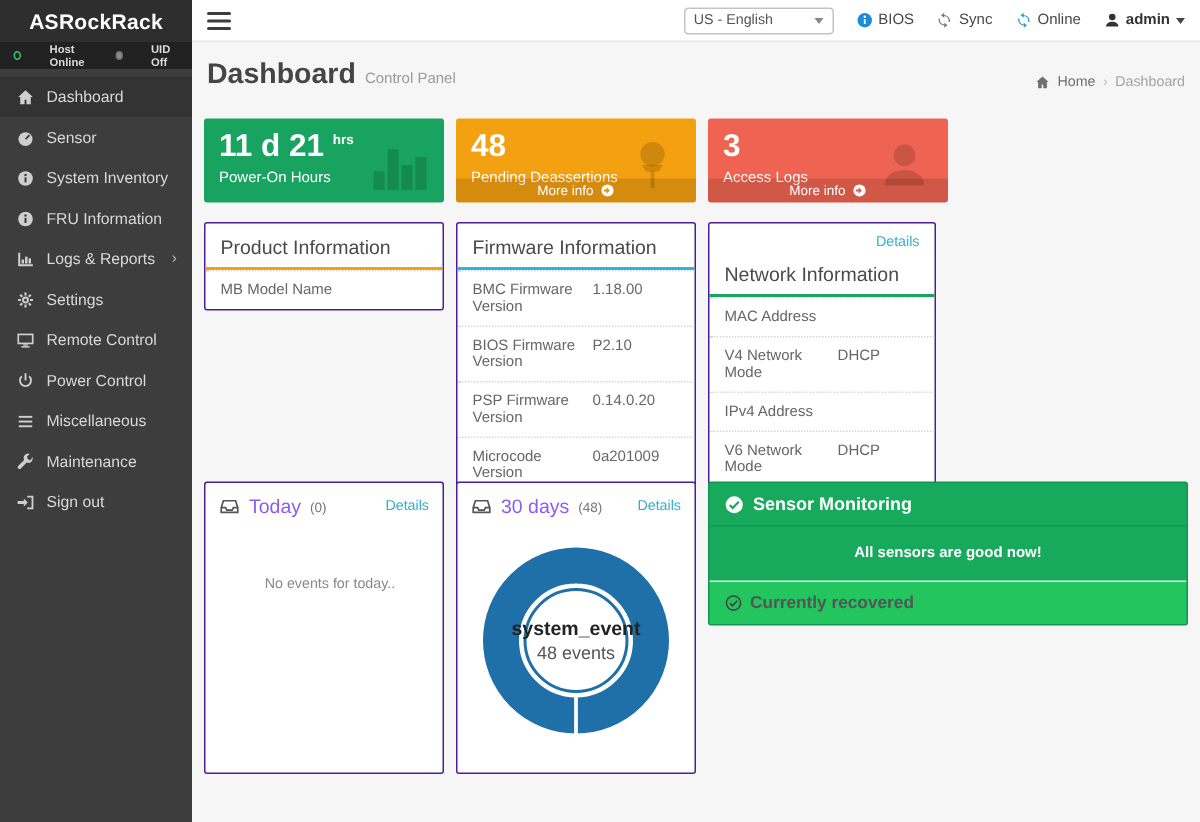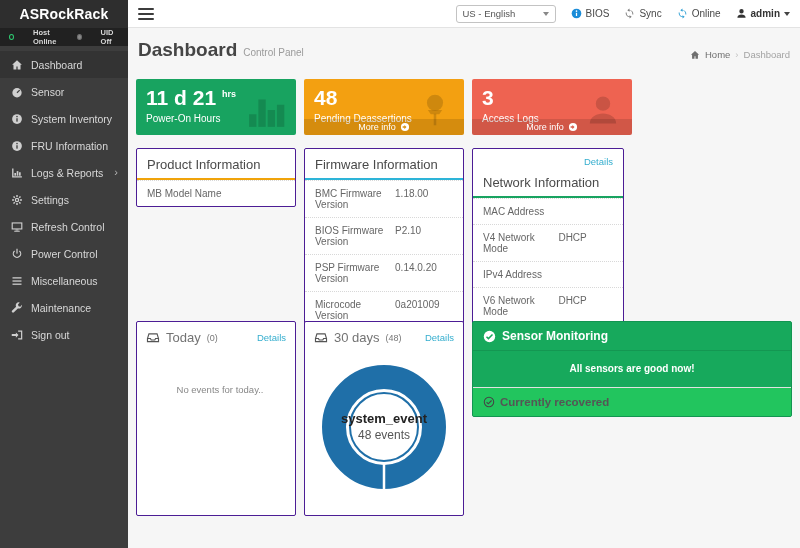--- a/index.html
+++ b/index.html
@@ -83,21 +83,21 @@
   .prow:first-of-type { border-top:1px dotted #d8d8d8; margin-top:2px; }
   .prow .lbl { flex:1; }
   .prow .val { width:42%; }
   .details-link { display:block; text-align:right; padding:7px 10px 0; font-size:9.5px; color:#35aece; cursor:pointer; }
   .panel-network { width:152px; }
 
   
   .events-panel { height:195px; position:relative; }
   .events-header { display:flex; align-items:center; gap:6px; padding:8px 9px 6px; }
   .events-header svg { width:14px; height:13px; color:#555; }
-  .etitle { font-size:13px; color:#737373; }
+  .etitle { font-size:13px; color:#8b5cf6; }
   .ecount { font-size:9px; color:#777; }
   .edetails { margin-left:auto; font-size:9.5px; color:#35aece; cursor:pointer; }
   .empty-text { position:absolute; top:62px; left:8px; right:0; text-align:center; font-size:9.5px; color:#888; }
   .donut-wrap { display:flex; justify-content:center; margin-top:12px; }
   .donut-wrap svg { width:128px; height:128px; }
   .donut-center-label { font-size:13px; font-weight:bold; fill:#222; }
   .donut-center-sub { font-size:12px; fill:#555; }
 
   
   .sensor-panel { background:#17a95c; border:1px solid #129551; border-radius:2px; color:#fff; overflow:hidden; }
@@ -193,21 +193,21 @@
       <span>Settings</span>
     </div>
     <div class="nav-item">
       <span class="nico">
           <svg viewBox="0 0 16 16">
             <rect x="1.6" y="2.6" width="12.8" height="8" fill="none" stroke="currentColor" stroke-width="1.5"></rect>
             <rect x="6" y="11.4" width="4" height="1.2" fill="currentColor"></rect>
             <rect x="4.3" y="13" width="7.4" height="1.3" fill="currentColor"></rect>
           </svg>
         </span>
-      <span>Refresh Control</span>
+      <span>Remote Control</span>
     </div>
     <div class="nav-item">
       <span class="nico">
           <svg viewBox="0 0 16 16" fill="currentColor">
             <rect x="7.2" y="1" width="1.6" height="6.5"></rect>
             <path d="M4.3 3.2a5.7 5.7 0 1 0 7.4 0l-1 1.3a4.1 4.1 0 1 1-5.4 0z"></path>
           </svg>
         </span>
       <span>Power Control</span>
     </div>

